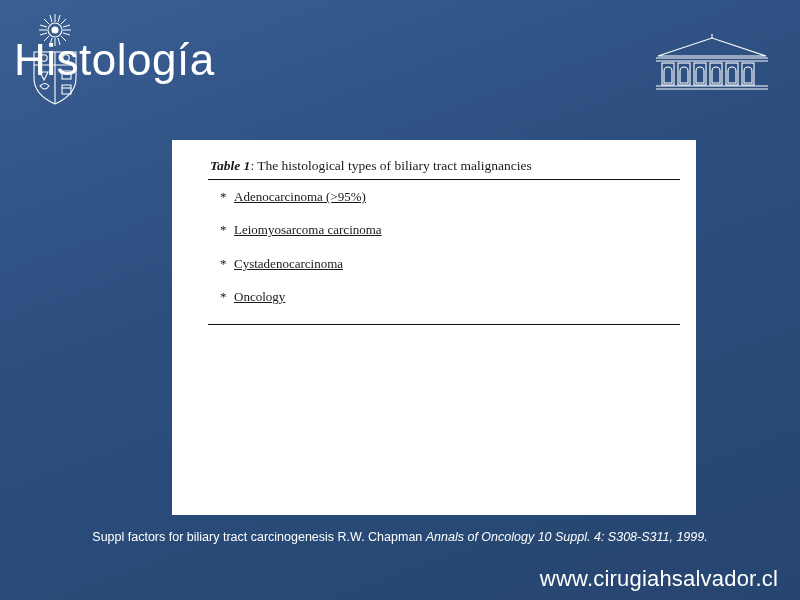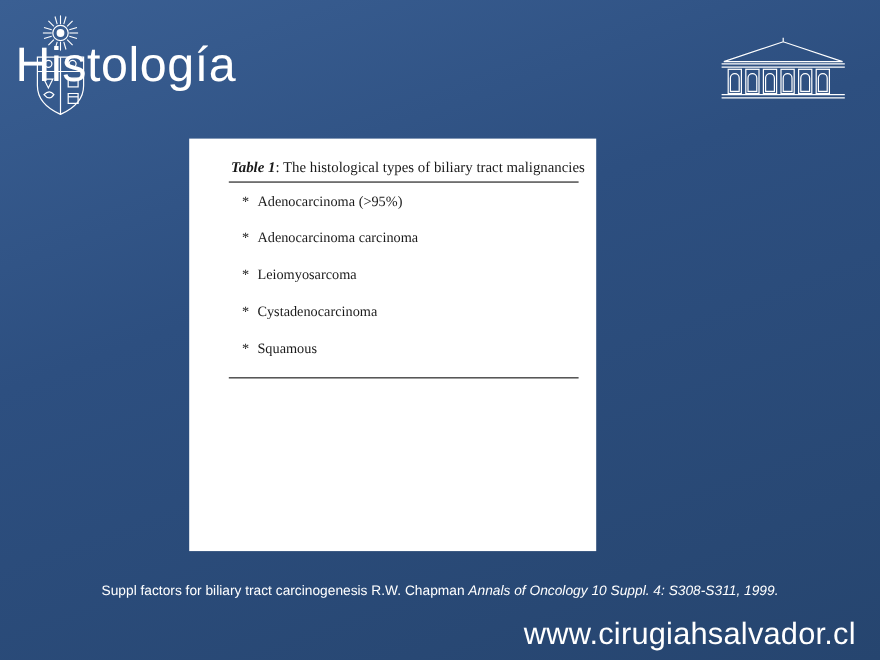--- a/index.html
+++ b/index.html
@@ -47,22 +47,22 @@
     font-weight: 400;
     letter-spacing: 0.5px;
     line-height: 1.1;
     margin-left: 14px;
   }
 
   
   .figure {
     position: absolute;
     left: 172px;
-    top: 126px;
-    width: 370px;
+    top: 140px;
+    width: 524px;
     height: 375px;
     background: #ffffff;
     padding: 18px 14px 10px 22px;
     color: #1a1a1a;
     font-family: "Liberation Serif", serif;
     overflow: hidden;
   }
   .fig-caption {
     font-size: 13.5px;
     padding-left: 16px;
@@ -84,20 +84,21 @@
   .fig-list {
     list-style: none;
     margin: 0;
     padding: 10px 0 0 26px;
   }
   .fig-list li {
     font-size: 13px;
     line-height: 1.15;
     margin-bottom: 18.5px;
     white-space: nowrap;
+    text-decoration: underline;
   }
   .fig-list li .star {
     display: inline-block;
     width: 14px;
     color: #111;
   }
 
   
   .footnote {
     position: absolute;
@@ -110,21 +111,21 @@
     line-height: 1.45;
   }
   .footnote .ital { font-style: italic; }
 
   
   .url {
     position: absolute;
     right: 22px;
     bottom: 8px;
     color: #ffffff;
-    font-size: 28px;
+    font-size: 22px;
     letter-spacing: 0.2px;
   }
 </style>
 </head>
 <body>
 
 <div class="slide">
 
   <div class="logo-left">
     <svg viewBox="0 0 70 100" width="70" height="100">
@@ -199,24 +200,23 @@
     </svg>
   </div>
 
   <div class="figure">
     <div class="fig-caption">
       <span class="tbl-label">Table 1</span><span>: The histological types of biliary tract malignancies</span>
     </div>
     <div class="rule-top"></div>
     <ul class="fig-list">
       <li><span class="star">*</span><span>Adenocarcinoma (&gt;95%)</span></li>
-      <li><span class="star">*</span><span>Adenocarcinoma carcinoma</span></li>
-      <li><span class="star">*</span><span>Leiomyosarcoma</span></li>
+      <li><span class="star">*</span><span>Leiomyosarcoma carcinoma</span></li>
       <li><span class="star">*</span><span>Cystadenocarcinoma</span></li>
-      <li><span class="star">*</span><span>Squamous</span></li>
+      <li><span class="star">*</span><span>Oncology</span></li>
     </ul>
     <div class="rule-bottom"></div>
   </div>
 
   <div class="footnote">
     <span>Suppl factors for biliary tract carcinogenesis R.W. Chapman </span><span class="ital">Annals of Oncology 10 Suppl. 4: S308-S311, 1999.</span>
   </div>
 
   <div class="url">www.cirugiahsalvador.cl</div>
 

